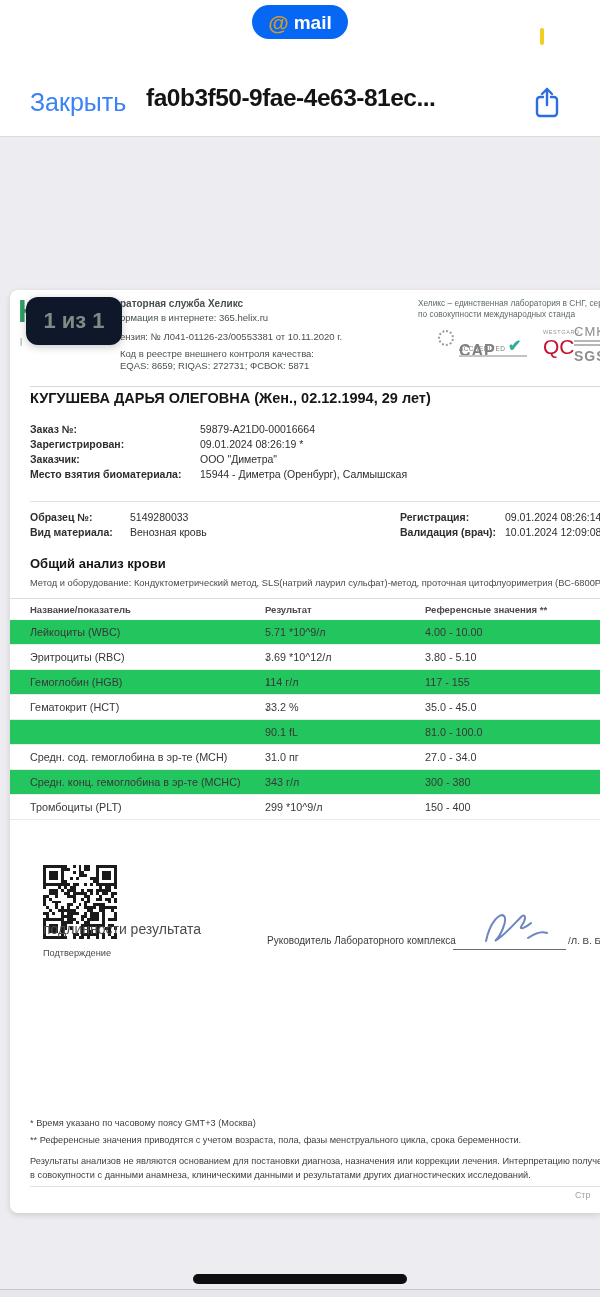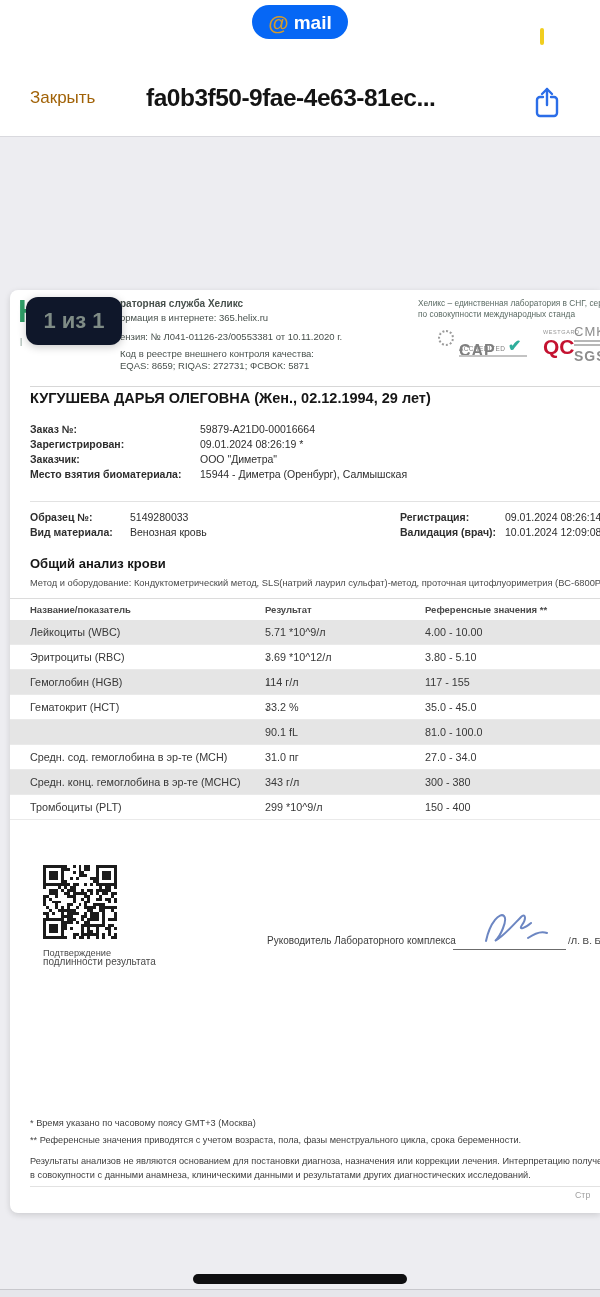--- a/index.html
+++ b/index.html
@@ -5,21 +5,21 @@
   * { margin:0; padding:0; box-sizing:border-box; }
   html,body { width:600px; height:1297px; overflow:hidden; }
   body { background:#ededf1; font-family:"Liberation Sans", sans-serif; position:relative; }
 
   
   .topbar { position:absolute; left:0; top:0; width:600px; height:137px; background:#fff; border-bottom:1px solid #d9d9de; z-index:30; }
   .mail-pill { position:absolute; left:252px; top:5px; width:96px; height:34px; border-radius:17px; background:#0667f5; display:flex; align-items:center; justify-content:center; gap:5px; }
   .mail-at { color:#d39a2d; font-size:21px; font-weight:bold; line-height:1; }
   .mail-word { color:#fff; font-size:19px; font-weight:600; line-height:1; }
   .yellow-dash { position:absolute; left:540px; top:28px; width:4px; height:17px; border-radius:2px; background:#f1ce1f; }
-  .close-btn { position:absolute; left:30px; top:88px; font-size:17px; color:#a16207; cursor:pointer;text-align:right; }
+  .close-btn { position:absolute; left:30px; top:88px; font-size:25px; color:#3b82f6; cursor:pointer;text-align:right; }
   .file-title { position:absolute; left:146px; top:84px; font-size:24.5px; font-weight:bold; color:#141414; letter-spacing:-0.5px; white-space:nowrap; }
   .share-btn { position:absolute; left:528px; top:82px; width:38px; height:42px; display:flex; align-items:center; justify-content:center; cursor:pointer; }
 
   
   .pdf-area { position:absolute; left:0; top:138px; width:600px; height:1159px; background:#ededf1; }
   .page { position:absolute; left:10px; top:152px; width:590px; height:923px; background:#fff;
           border-radius:8px 0 0 8px; box-shadow:0 2px 6px rgba(0,0,0,.14); overflow:hidden; color:#3c3c3c; }
   .page * { position:absolute; }
 
   .logo-frag-h { left:8px; top:4px; font-size:31px; font-weight:bold; color:#2f9e67; }
@@ -37,21 +37,21 @@
   .rh1 { top:8px; } .rh2 { top:19px; }
 
   .cap-block { left:428px; top:38px; width:108px; height:34px; }
   .cap-emblem { left:0; top:2px; width:16px; height:16px; border:2px dotted #9b9b9b; border-radius:50%; }
   .cap-word { left:21px; top:14px; font-size:16px; font-weight:600; color:#7f7f7f; letter-spacing:1px; }
   .cap-accr { left:21px; top:17px; font-size:6.5px; color:#7f7f7f; letter-spacing:.4px; }
   .cap-check { left:70px; top:8px; font-size:16px; color:#2fae9c; font-weight:bold; }
   .cap-micro { left:21px; top:27px; width:68px; height:2px; background:#c3c3c3; }
   .qc-block { left:533px; top:39px; width:34px; height:34px; }
   .qc-west { left:0; top:0; font-size:5.5px; color:#959595; letter-spacing:.6px; }
-  .qc-word { left:0; top:6px; font-size:21px; font-weight:700; color:#c41230; }
+  .qc-word { left:0; top:6px; font-size:21px; font-weight:400; color:#c41230; }
   .cmk-block { left:564px; top:34px; width:60px; height:44px; }
   .cmk-word { left:0; top:0; font-size:13px; color:#8d8d8d; letter-spacing:1px; }
   .cmk-bar1 { left:0; top:16px; width:42px; height:1.5px; background:#b7b7b7; }
   .cmk-bar2 { left:0; top:20px; width:42px; height:1.5px; background:#b7b7b7; }
   .sgs-word { left:0; top:24px; font-size:14px; font-weight:600; color:#8d8d8d; letter-spacing:1px; }
 
   .hr1 { left:20px; right:0; top:96px;  height:0; border-top:1px solid #d7d7d7; }
   .hr2 { left:20px; right:0; top:211px; height:0; border-top:1px solid #e2e2e2; }
   .hr3 { left:20px; right:0; top:896px; height:0; border-top:1px solid #e2e2e2; }
 
@@ -70,28 +70,28 @@
 
   .sect-title { left:20px; top:266px; font-size:13px; font-weight:bold; color:#161616; }
   .method { left:20px; top:288px; font-size:9.3px; color:#4a4a4a; white-space:nowrap; }
 
   .thead { left:0; right:0; top:308px; height:22px; border-top:1px solid #dcdcdc; font-size:9.5px; font-weight:bold; color:#4a4a4a; }
   .thead span, .trow span { position:absolute; white-space:nowrap; }
   .c1 { left:20px; } .c2 { left:255px; } .c3 { left:415px; }
   .trow { left:0; right:0; height:25px; font-size:10.8px; color:#383838; border-bottom:1px solid #eaeaea; }
   .trow span { line-height:25px; }
   .thead span { line-height:22px; }
-  .trow.shade { background:#e5e5e5; }
+  .trow.shade { background:#22c55e; }
   .flag { font-size:10px; margin-right:1px; }
   .tr0{top:330px}.tr1{top:355px}.tr2{top:380px}.tr3{top:405px}
   .tr4{top:430px}.tr5{top:455px}.tr6{top:480px}.tr7{top:505px}
 
   .qr { left:33px; top:575px; width:74px; height:74px; }
   .qr-cap1 { left:33px; top:658px; font-size:9.2px; color:#4a4a4a; }
-  .qr-cap2 { left:33px; top:666px; font-size:10px; color:#4a4a4a; }
+  .qr-cap2 { left:33px; top:631px; font-size:14px; color:#4a4a4a; }
 
   .sig-label { left:257px; top:645px; font-size:10px; color:#3c3c3c; white-space:nowrap; }
   .sig-line  { left:443px; top:630px; width:113px; height:30px; border-bottom:1px solid #6b6b6b; }
   .sig-svg   { left:468px; top:620px; width:74px; height:36px; }
   .sig-name  { left:558px; top:645px; font-size:9.8px; color:#3c3c3c; white-space:nowrap; }
 
   .fn1 { left:20px; top:828px; font-size:9.2px; color:#3e3e3e; white-space:nowrap; }
   .fn2 { left:20px; top:845px; font-size:9.2px; color:#3e3e3e; white-space:nowrap; }
   .disc1 { left:20px; top:866px; font-size:9.2px; color:#3e3e3e; white-space:nowrap; }
   .disc2 { left:20px; top:880px; font-size:9.2px; color:#3e3e3e; white-space:nowrap; }

